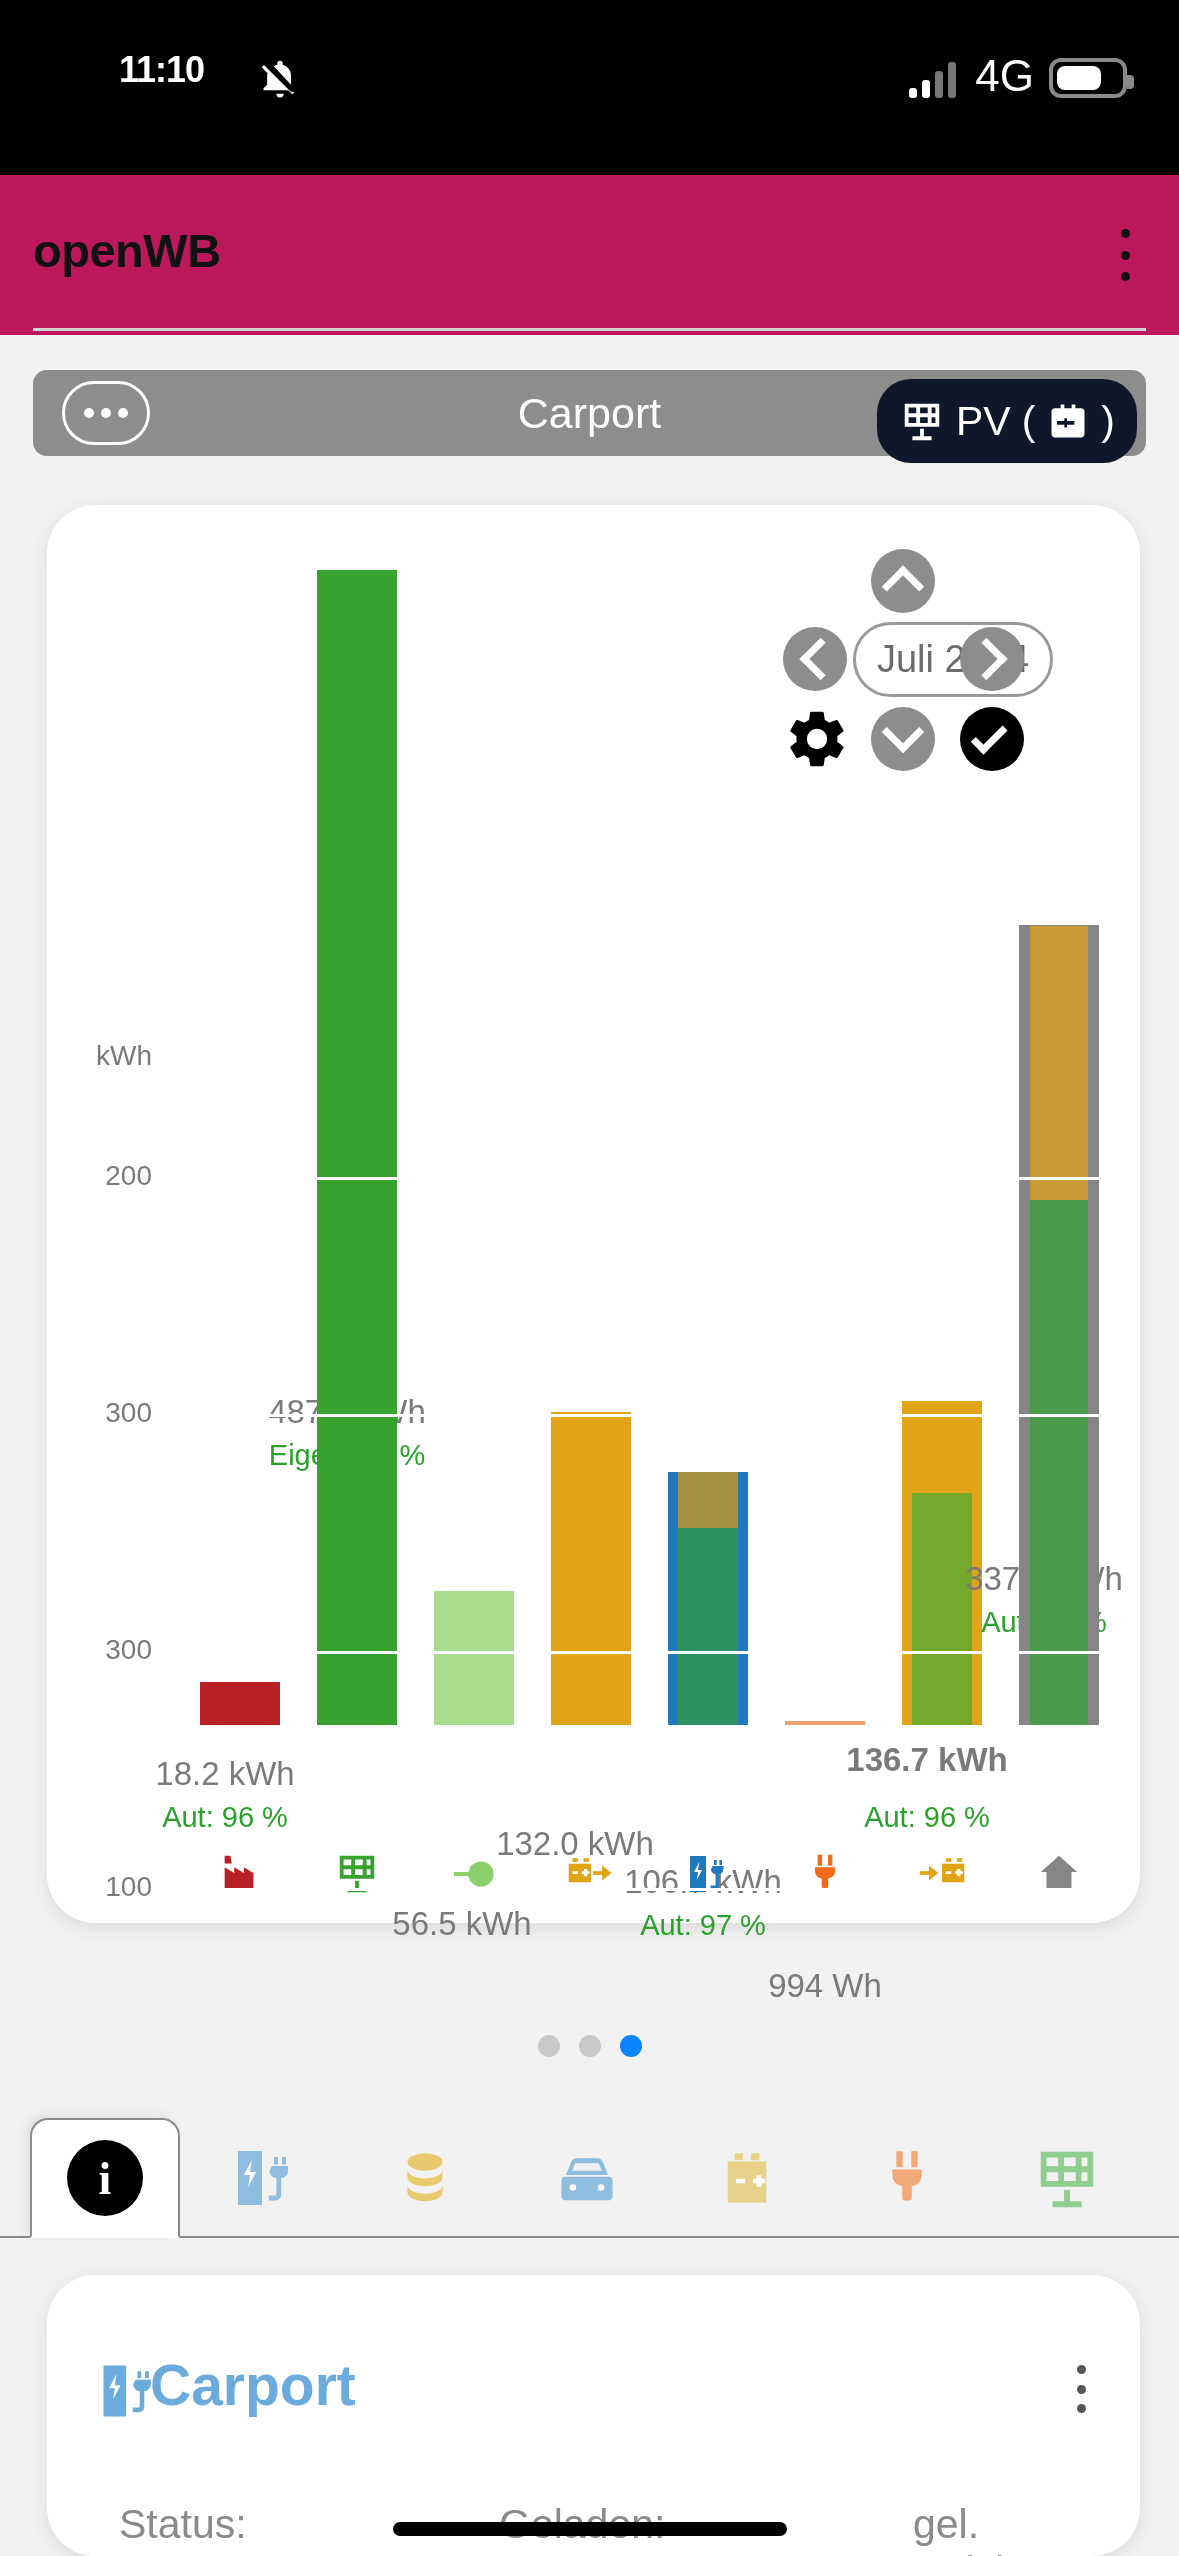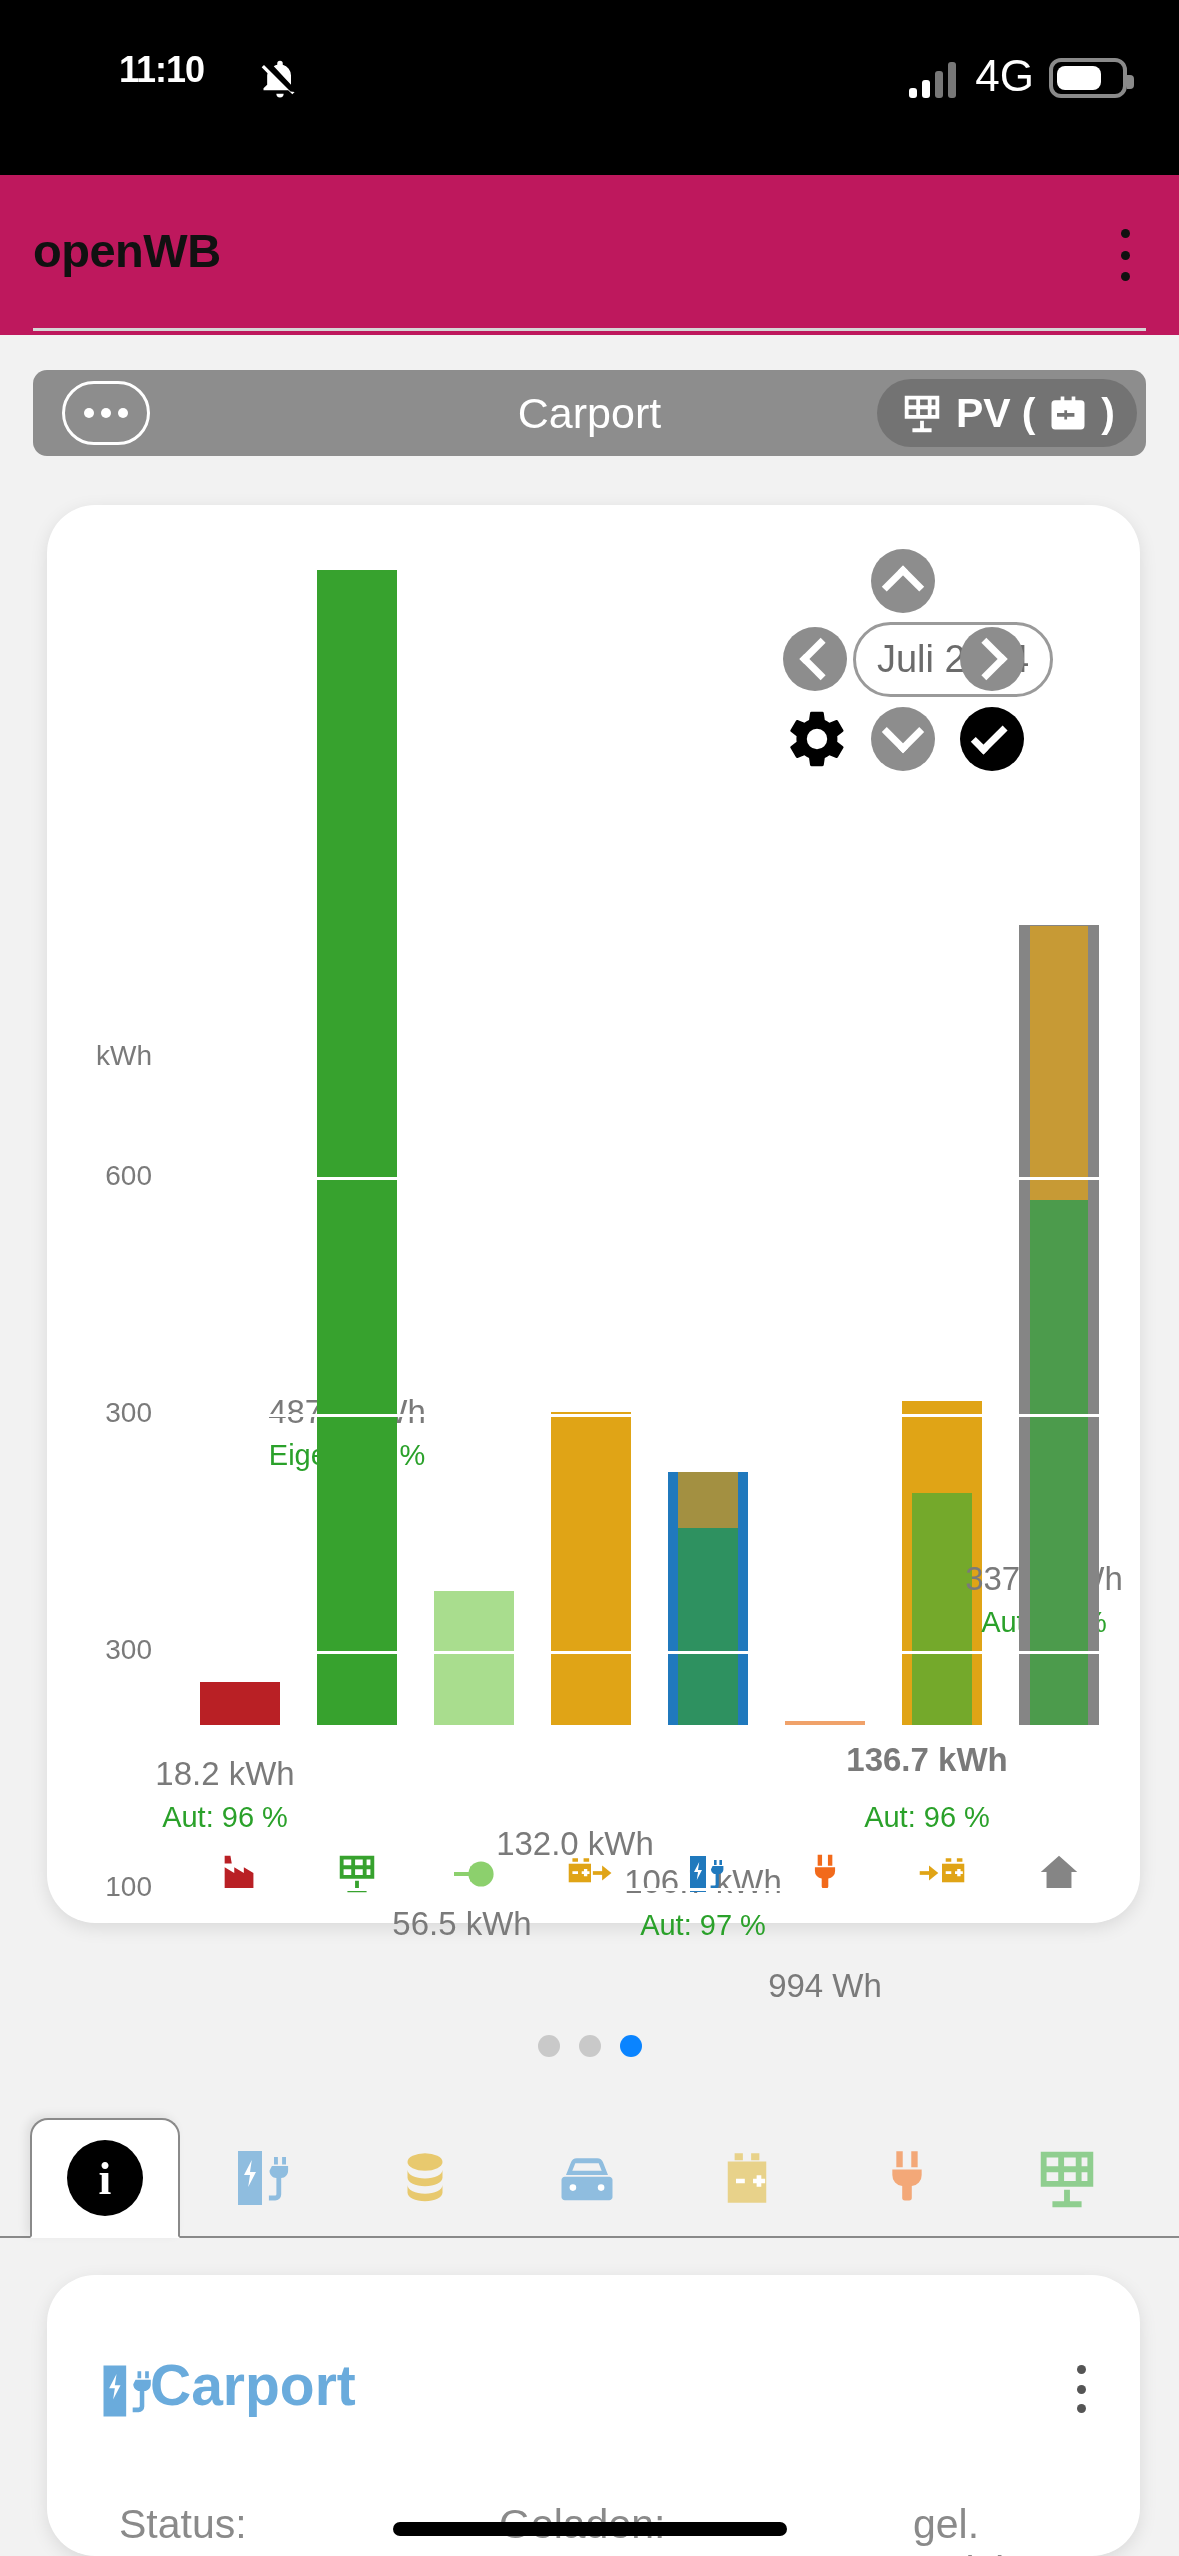--- a/index.html
+++ b/index.html
@@ -56,23 +56,23 @@
     position:absolute; left:29px; top:11px; width:88px; height:64px;
     border:3px solid #fff; border-radius:32px; display:flex; align-items:center; justify-content:center; gap:7px;
   }
   .selbar .dots b{ width:10px; height:10px; border-radius:50%; background:#fff; display:block; }
   .selbar .title{
     position:absolute; left:0; top:0; width:1113px; height:86px;
     display:flex; align-items:center; justify-content:center;
     font-size:43px; color:#fff;
   }
   .selbar .pvbtn{
-    position:absolute; right:9px; top:9px; height:68px; padding:0 22px;
-    background:#737373; border-radius:34px; display:flex; align-items:center; gap:11px;
-    color:#fff; font-size:41px; font-weight:bold;
+    position:absolute; right:9px; top:9px; height:84px; padding:0 22px;
+    background:#0f172a; border-radius:34px; display:flex; align-items:center; gap:11px;
+    color:#fff; font-size:41px; font-weight:normal;
   }
 
   
   .card{
     position:absolute; left:47px; top:505px; width:1093px; height:1418px;
     background:#fff; border-radius:48px; box-shadow:0 5px 18px rgba(0,0,0,.10);
   }
   .card h2{
     position:absolute; left:58px; top:62px; font-size:58px; color:#5e5e5e; font-weight:bold;
   }
@@ -227,21 +227,21 @@
       <svg class="gear" viewBox="0 0 24 24" fill="#000">
         <path d="M19.14 12.94a7.07 7.07 0 0 0 0-1.88l2.03-1.58a.5.5 0 0 0 .12-.64l-1.92-3.32a.5.5 0 0 0-.6-.22l-2.39.96a7 7 0 0 0-1.63-.94l-.36-2.54a.5.5 0 0 0-.5-.42h-3.84a.5.5 0 0 0-.5.42l-.36 2.54c-.59.24-1.13.56-1.63.94l-2.39-.96a.5.5 0 0 0-.6.22L2.65 8.84a.5.5 0 0 0 .12.64l2.03 1.58a7.07 7.07 0 0 0 0 1.88l-2.03 1.58a.5.5 0 0 0-.12.64l1.92 3.32c.12.22.39.3.6.22l2.39-.96c.5.38 1.04.7 1.63.94l.36 2.54c.04.24.25.42.5.42h3.84c.25 0 .46-.18.5-.42l.36-2.54c.59-.24 1.13-.56 1.63-.94l2.39.96c.21.08.48 0 .6-.22l1.92-3.32a.5.5 0 0 0-.12-.64zM12 15.6A3.6 3.6 0 1 1 12 8.4a3.6 3.6 0 0 1 0 7.2z"></path>
       </svg>
     </div>
 
     <div class="chart">
 
       <div class="ylab" style="left:-15px; top:535px;">kWh</div>
 
       <div class="gridline" style="top:672px;"></div>
-      <div class="ylab" style="left:-15px; top:655px;">600</div>
+      <div class="ylab" style="left:-15px; top:655px;">200</div>
 
       <div class="gridline" style="top:909px;"></div>
       <div class="ylab" style="left:-15px; top:892px;">300</div>
 
       <div class="gridline" style="top:1146px;"></div>
       <div class="ylab" style="left:-15px; top:1129px;">300</div>
 
       <div class="gridline" style="top:1383px;"></div>
       <div class="ylab" style="left:-15px; top:1366px;">100</div>
 

